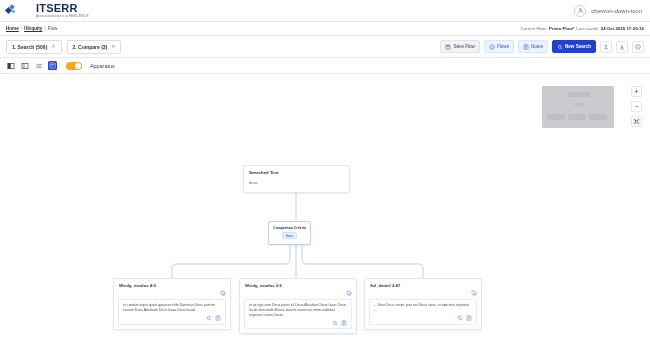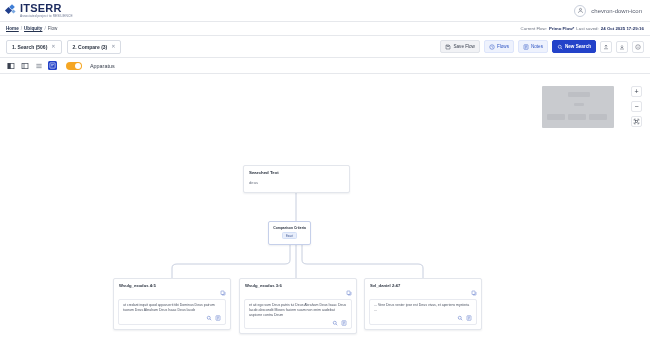--- a/index.html
+++ b/index.html
@@ -10,21 +10,21 @@
     overflow: hidden;
   }
   .app { width: 650px; height: 338px; position: relative; background: #fff; }
 
   
   .topbar {
     height: 22px; border-bottom: 1px solid #e6e8ec;
     display: flex; align-items: center; padding: 0 6px;
     background: #fff; position: relative;
   }
-  .logo-wrap { display: flex; align-items: center; gap: 3px; }
+  .logo-wrap { display: flex; align-items: center; gap: 19px; }
   .logo-mark { width: 11px; height: 11px; position: relative; }
   .logo-mark .d1 { position: absolute; width: 5px; height: 5px; background: #1f3e8c; transform: rotate(45deg); left: 0; top: 3px; }
   .logo-mark .d2 { position: absolute; width: 4px; height: 4px; background: #3f7fd6; transform: rotate(45deg); left: 4px; top: 0px; }
   .logo-mark .d3 { position: absolute; width: 3px; height: 3px; background: #7aa8e0; transform: rotate(45deg); left: 6px; top: 5px; }
   .logo-text { display: flex; flex-direction: column; line-height: 1; }
   .logo-title { font-size: 11px; font-weight: bold; color: #1b2a5e; letter-spacing: .2px; }
   .logo-sub { font-size: 3.2px; color: #6a7490; letter-spacing: .1px; margin-top: 1px; }
   .topbar-right { margin-left: auto; display: flex; align-items: center; gap: 5px; padding-right: 2px; }
   .avatar-btn {
     width: 12px; height: 12px; border-radius: 50%; border: 1px solid #c9cfdb;

